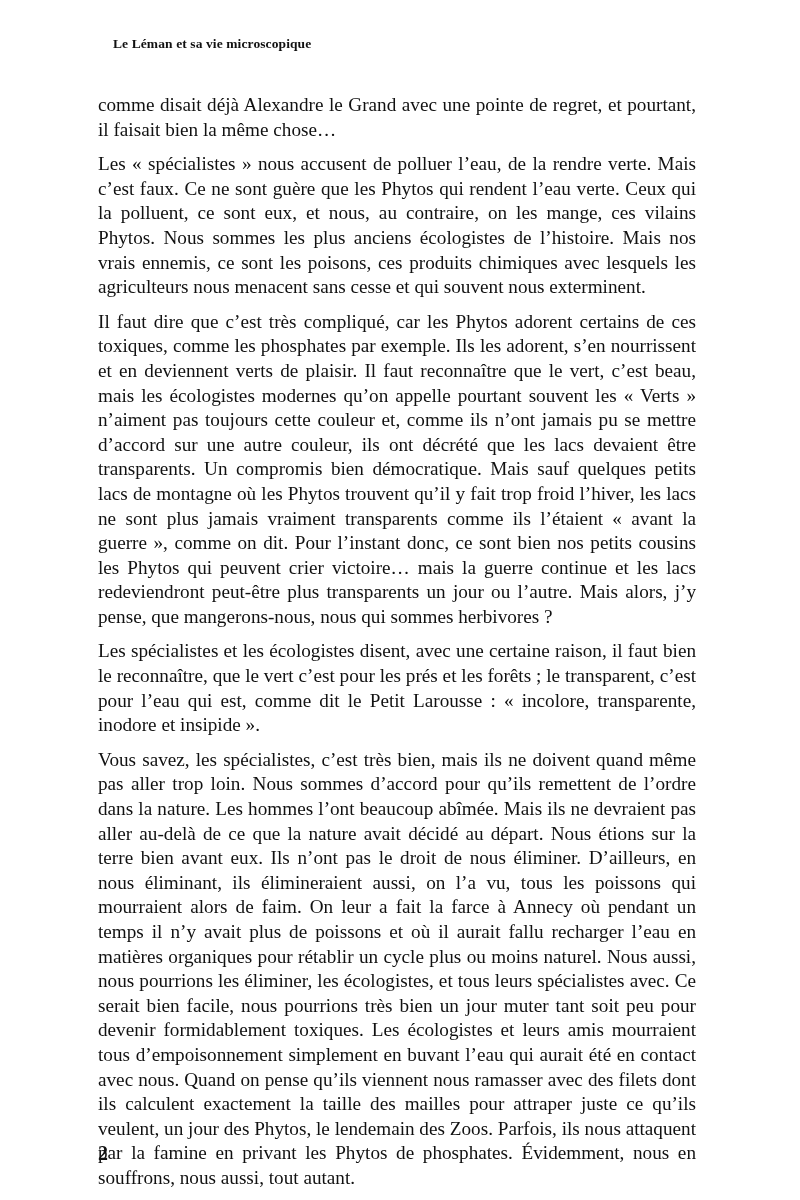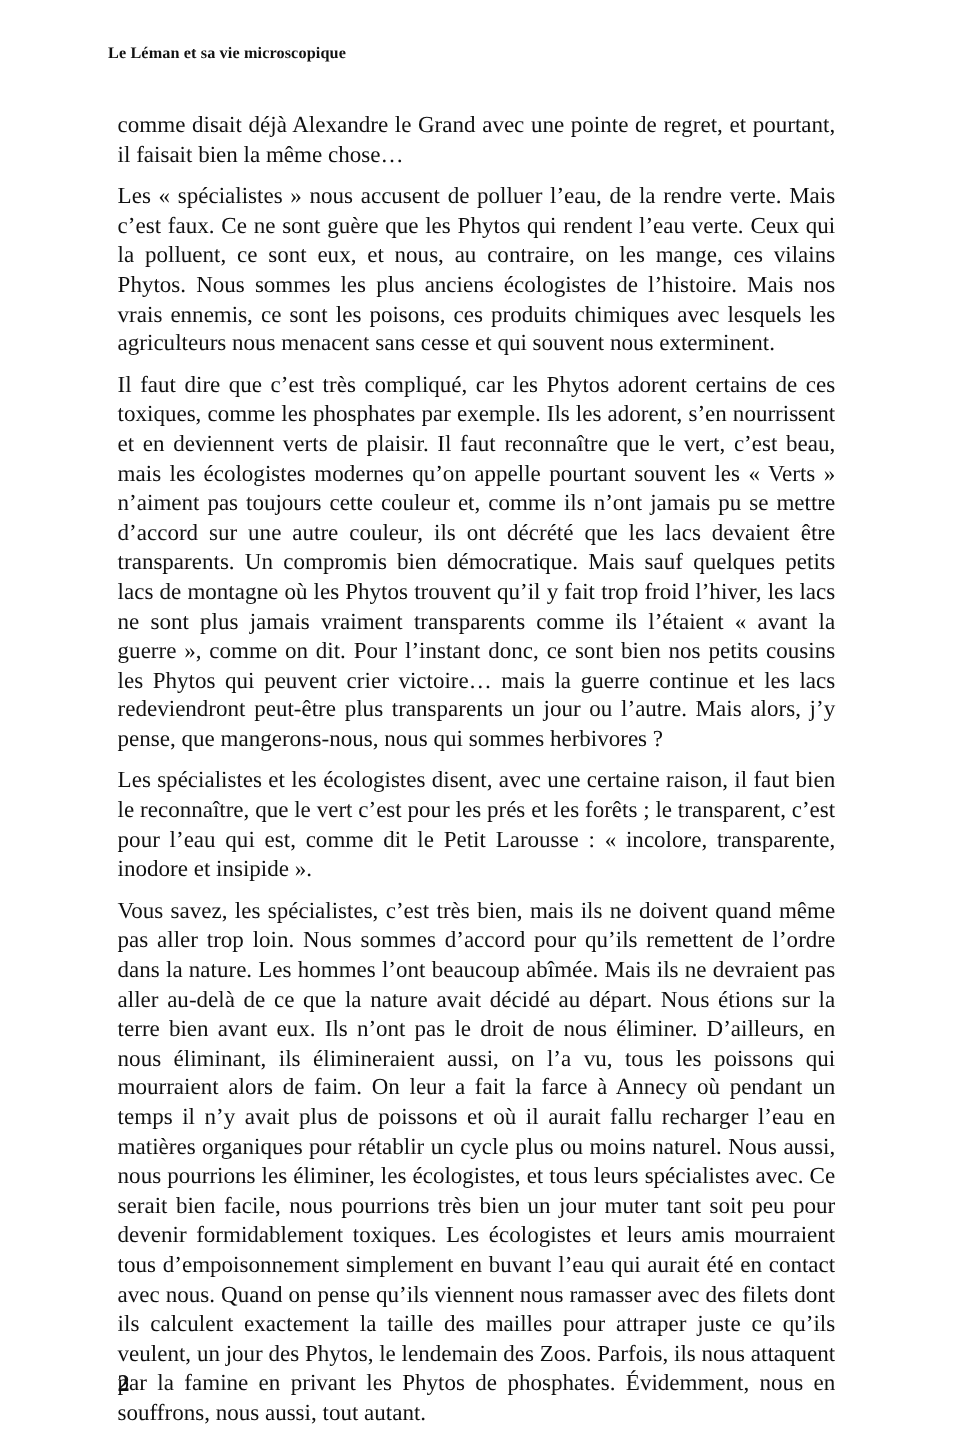--- a/index.html
+++ b/index.html
@@ -1,18 +1,18 @@
 <!DOCTYPE html>
 <html><head>
   <meta charset="utf-8">
   <style>
     html, body { margin: 0; padding: 0; background: #ffffff; }
     body { width: 800px; height: 1200px; position: relative; overflow: hidden; color: #111111; }
     .page-header {
-      position: absolute; left: 90px; top: 36px;
+      position: absolute; left: 113px; top: 36px;
       font-family: "Liberation Serif", serif; font-weight: bold; font-size: 13.5px; letter-spacing: 0.1px;
     }
     .body-text {
       position: absolute; left: 98px; top: 93px; width: 614px;
       font-family: "Liberation Serif", serif; font-size: 19.2px; line-height: 24.6px;
       text-align: justify; hyphens: manual;
     }
     .body-text p { margin: 0 16px 10px 0; }
     .page-number {
       position: absolute; left: 98px; top: 1142px;

